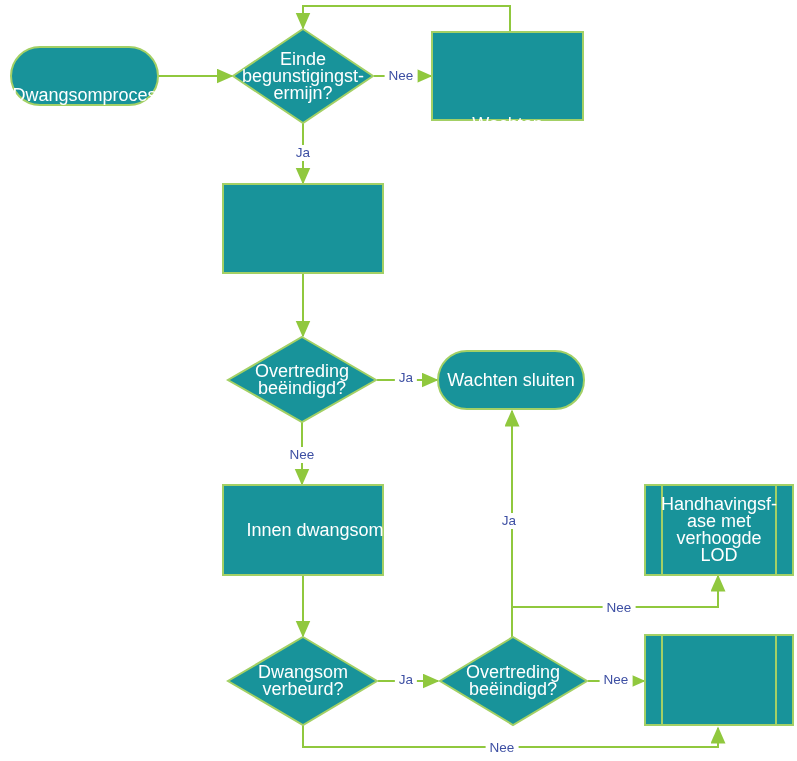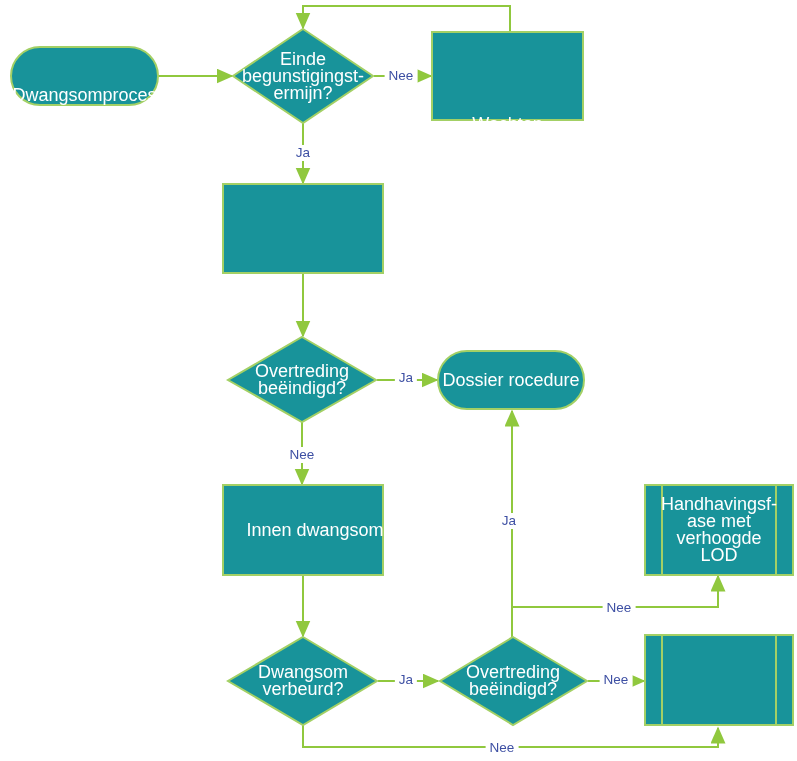--- a/index.html
+++ b/index.html
@@ -106,21 +106,21 @@
     <line class="inner-bar" x1="776" y1="636" x2="776" y2="724"></line>
   </svg>
 
   <div class="node-label" style="left:11px; top:59px; width:147px; height:72px;">Dwangsomproces</div>
   <div class="node-label" style="left:236px; top:33px; width:134px; height:86px;">Einde
 begunstigingst-
 ermijn?</div>
   <div class="node-label" style="left:432px; top:32px; width:151px; height:88px;margin-top:48px;">Wachten</div>
   <div class="node-label" style="left:232px; top:345px; width:140px; height:70px;">Overtreding
 beëindigd?</div>
-  <div class="node-label" style="left:438px; top:351px; width:146px; height:58px;">Dossier rocedure</div>
+  <div class="node-label" style="left:438px; top:351px; width:146px; height:58px;">Wachten sluiten</div>
   <div class="node-label" style="left:223px; top:485px; width:184px; height:90px;">Innen dwangsom</div>
   <div class="node-label" style="left:663px; top:485px; width:112px; height:90px;">Handhavingsf-
 ase met
 verhoogde
 LOD</div>
   <div class="node-label" style="left:228px; top:645px; width:150px; height:72px;">Dwangsom
 verbeurd?</div>
   <div class="node-label" style="left:443px; top:645px; width:140px; height:72px;">Overtreding
 beëindigd?</div>
 

